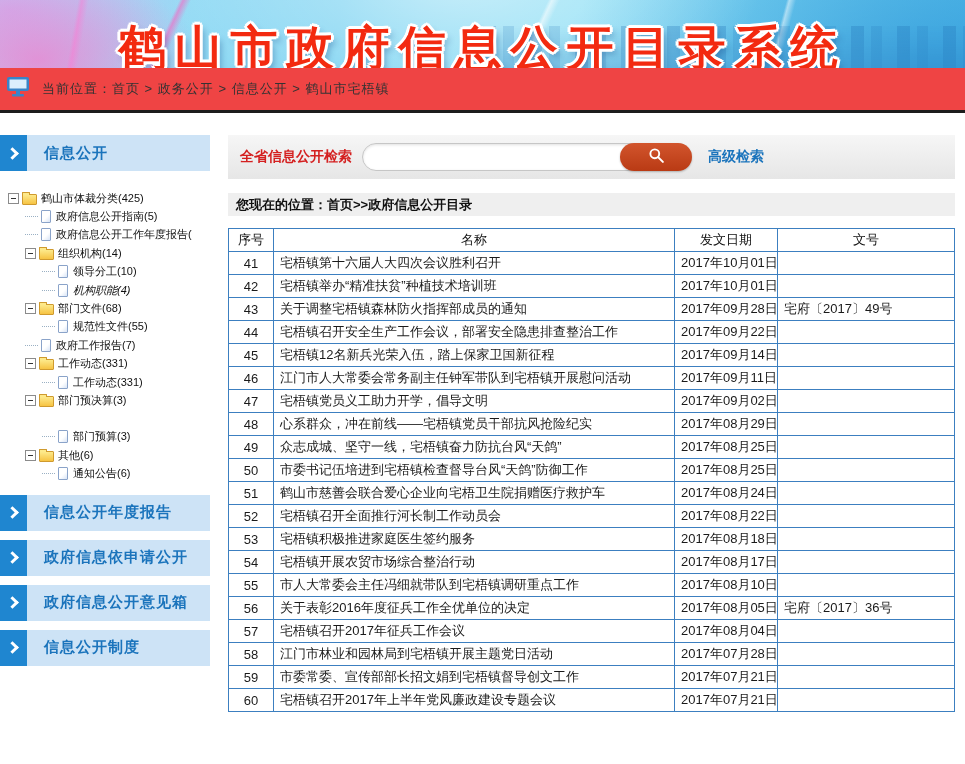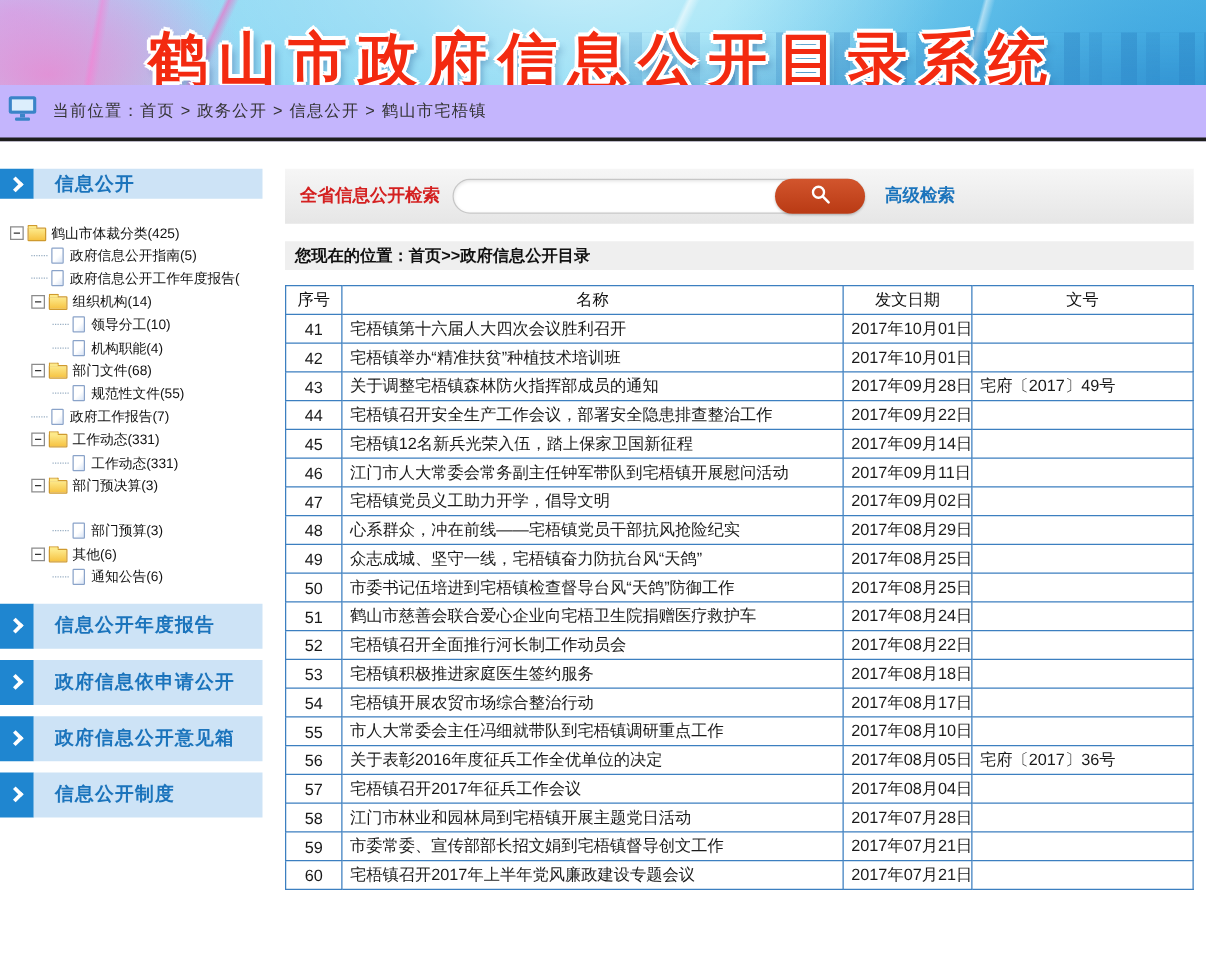--- a/index.html
+++ b/index.html
@@ -35,30 +35,30 @@
     position:relative; z-index:2; text-align:center; line-height:95px;
     font-size:47px; font-weight:bold; letter-spacing:9px; color:#f32a10;
     text-shadow:
       -2px -2px 0 #fff, 2px -2px 0 #fff, -2px 2px 0 #fff, 2px 2px 0 #fff,
       -3px 0 0 #fff, 3px 0 0 #fff, 0 -3px 0 #fff, 0 3px 0 #fff,
       4px 5px 6px rgba(30,80,140,.45);
   }
   
   .crumbbar {
     height:45px; display:flex; align-items:center; gap:12px;
-    padding-left:6px; border-bottom:3px solid #1d1d1d; background:#c4b5fd;
+    padding-left:6px; border-bottom:3px solid #1d1d1d; background:#ef4444;
   }
   .crumbbar .mon { flex:none; }
   .crumb-text { font-size:13px; color:#333; letter-spacing:1px; }
   
   .main { display:flex; padding:22px 10px 0 0; }
   .sidebar { width:210px; flex:none; }
   .content { flex:1; margin-left:18px; min-width:0; }
   
-  .side-head, .side-nav-item { display:flex; align-items:stretch; height:24px; }
+  .side-head, .side-nav-item { display:flex; align-items:stretch; height:36px; }
   .arrowbox {
     width:27px; flex:none; background:#1f86d0;
     display:flex; align-items:center; justify-content:center;
   }
   .chev {
     width:9px; height:9px; border-top:3px solid #fff; border-right:3px solid #fff;
     transform:rotate(45deg); margin-left:-3px;
   }
   .side-label {
     flex:1; background:#cde3f6; color:#1b74bc; font-weight:bold; font-size:15px;
@@ -196,21 +196,21 @@
         </div>
 
         <div class="tree-row" style="padding-left: 40px;">
 
           <span class="dots"></span>
 
           <span class="ico-doc"></span>
           <span>领导分工(10)</span>
         </div>
 
-        <div class="tree-row" style="padding-left: 40px;">
+        <div class="tree-row" style="padding-left: 40px; font-style: italic;">
 
           <span class="dots"></span>
 
           <span class="ico-doc"></span>
           <span>机构职能(4)</span>
         </div>
 
         <div class="tree-row" style="padding-left: 23px;">
           <span class="exp"></span>
 

